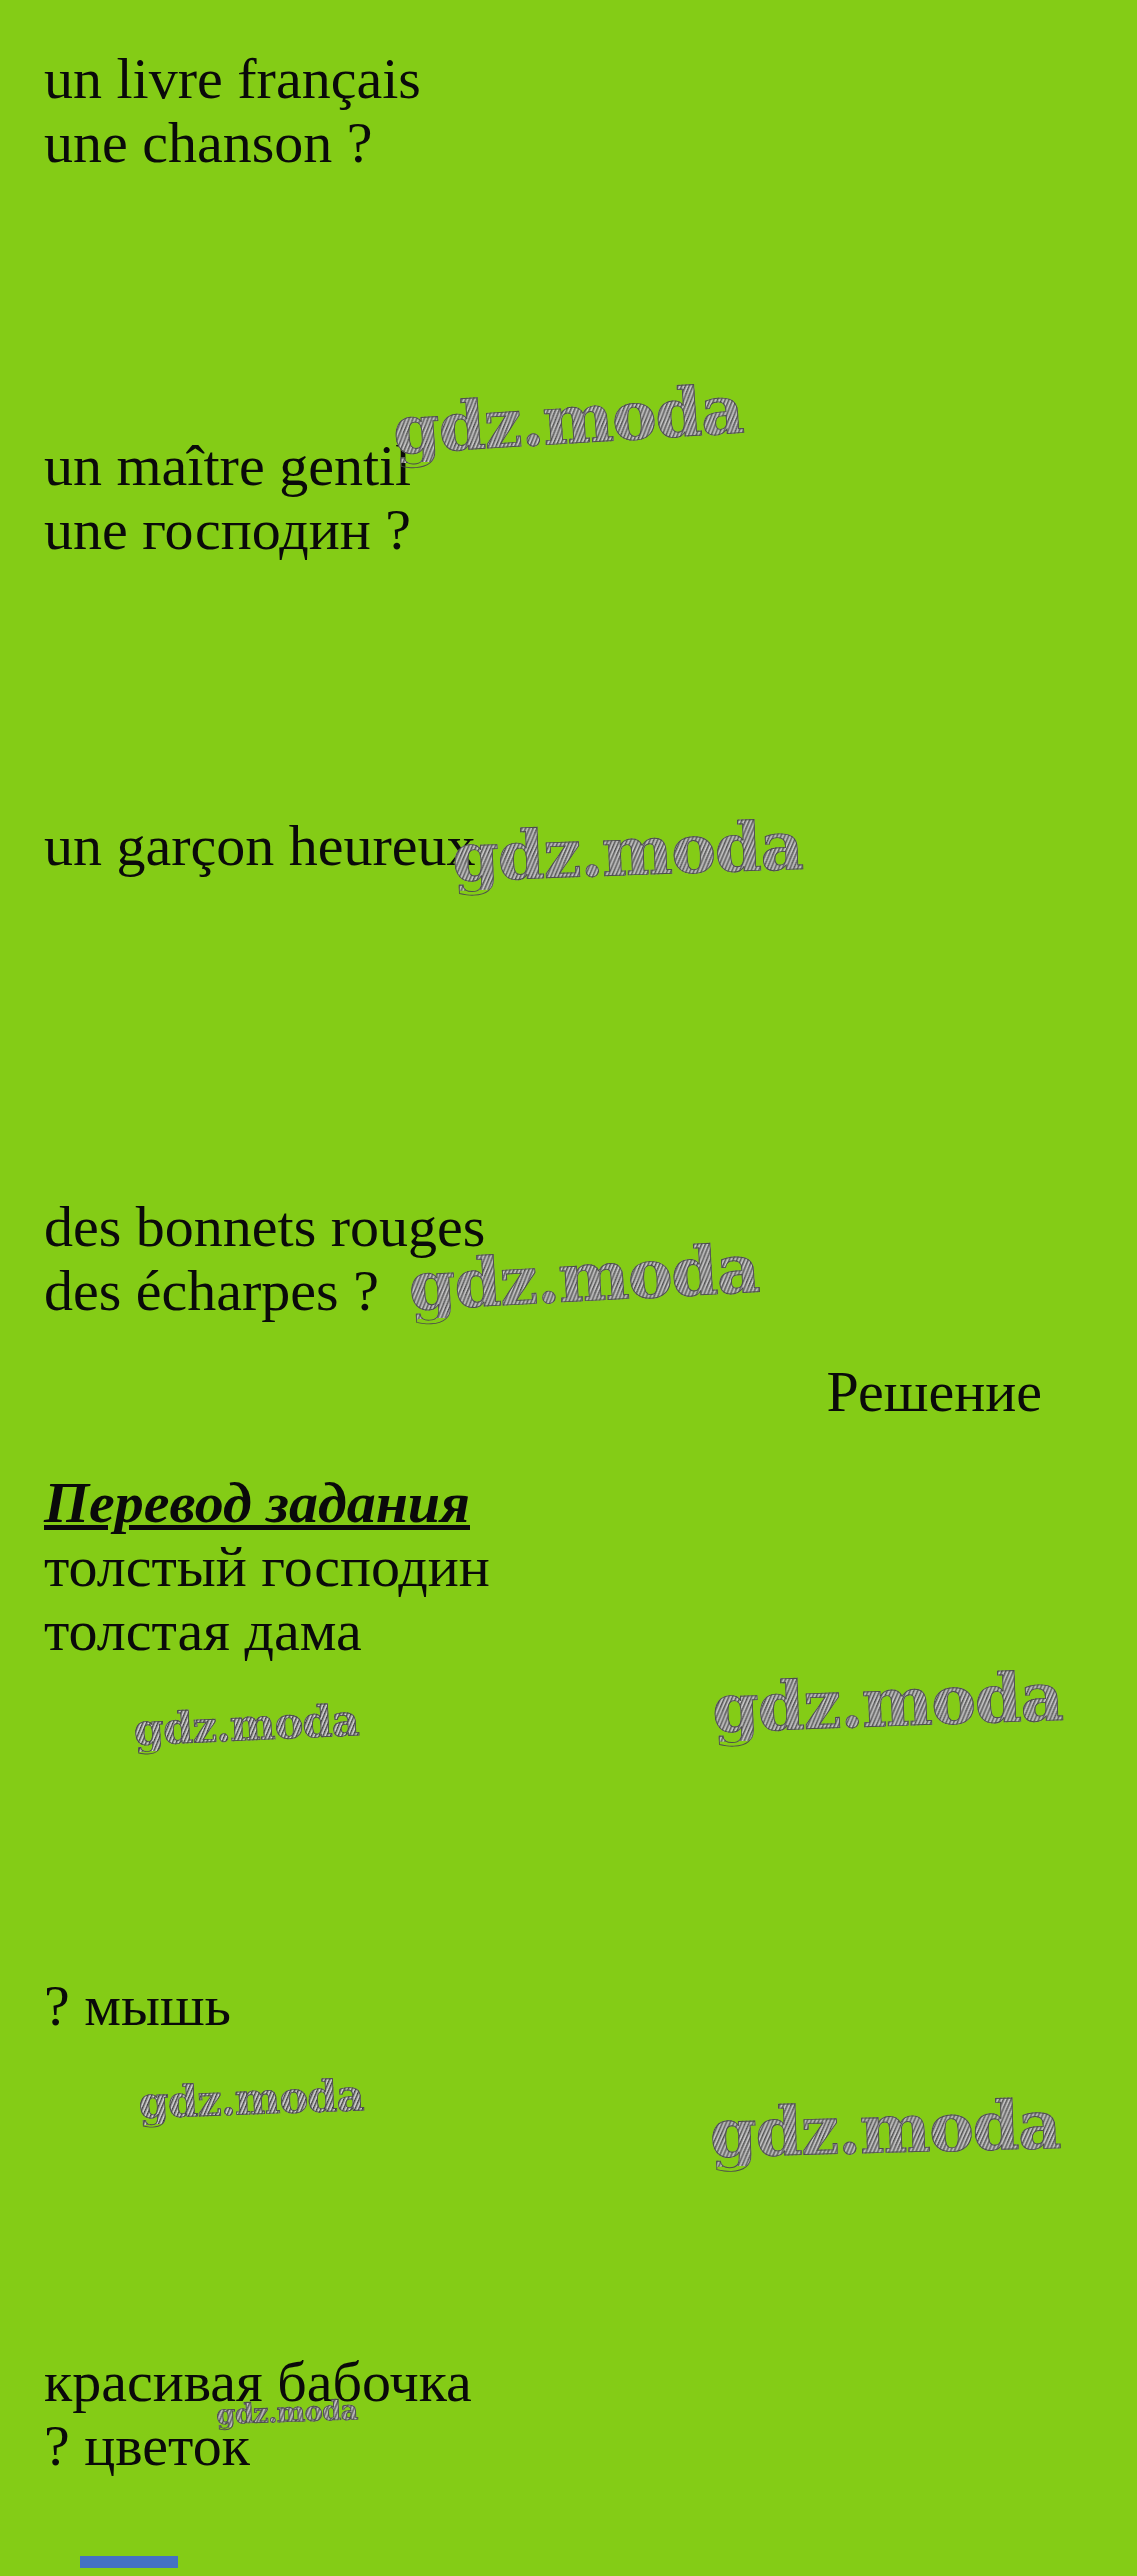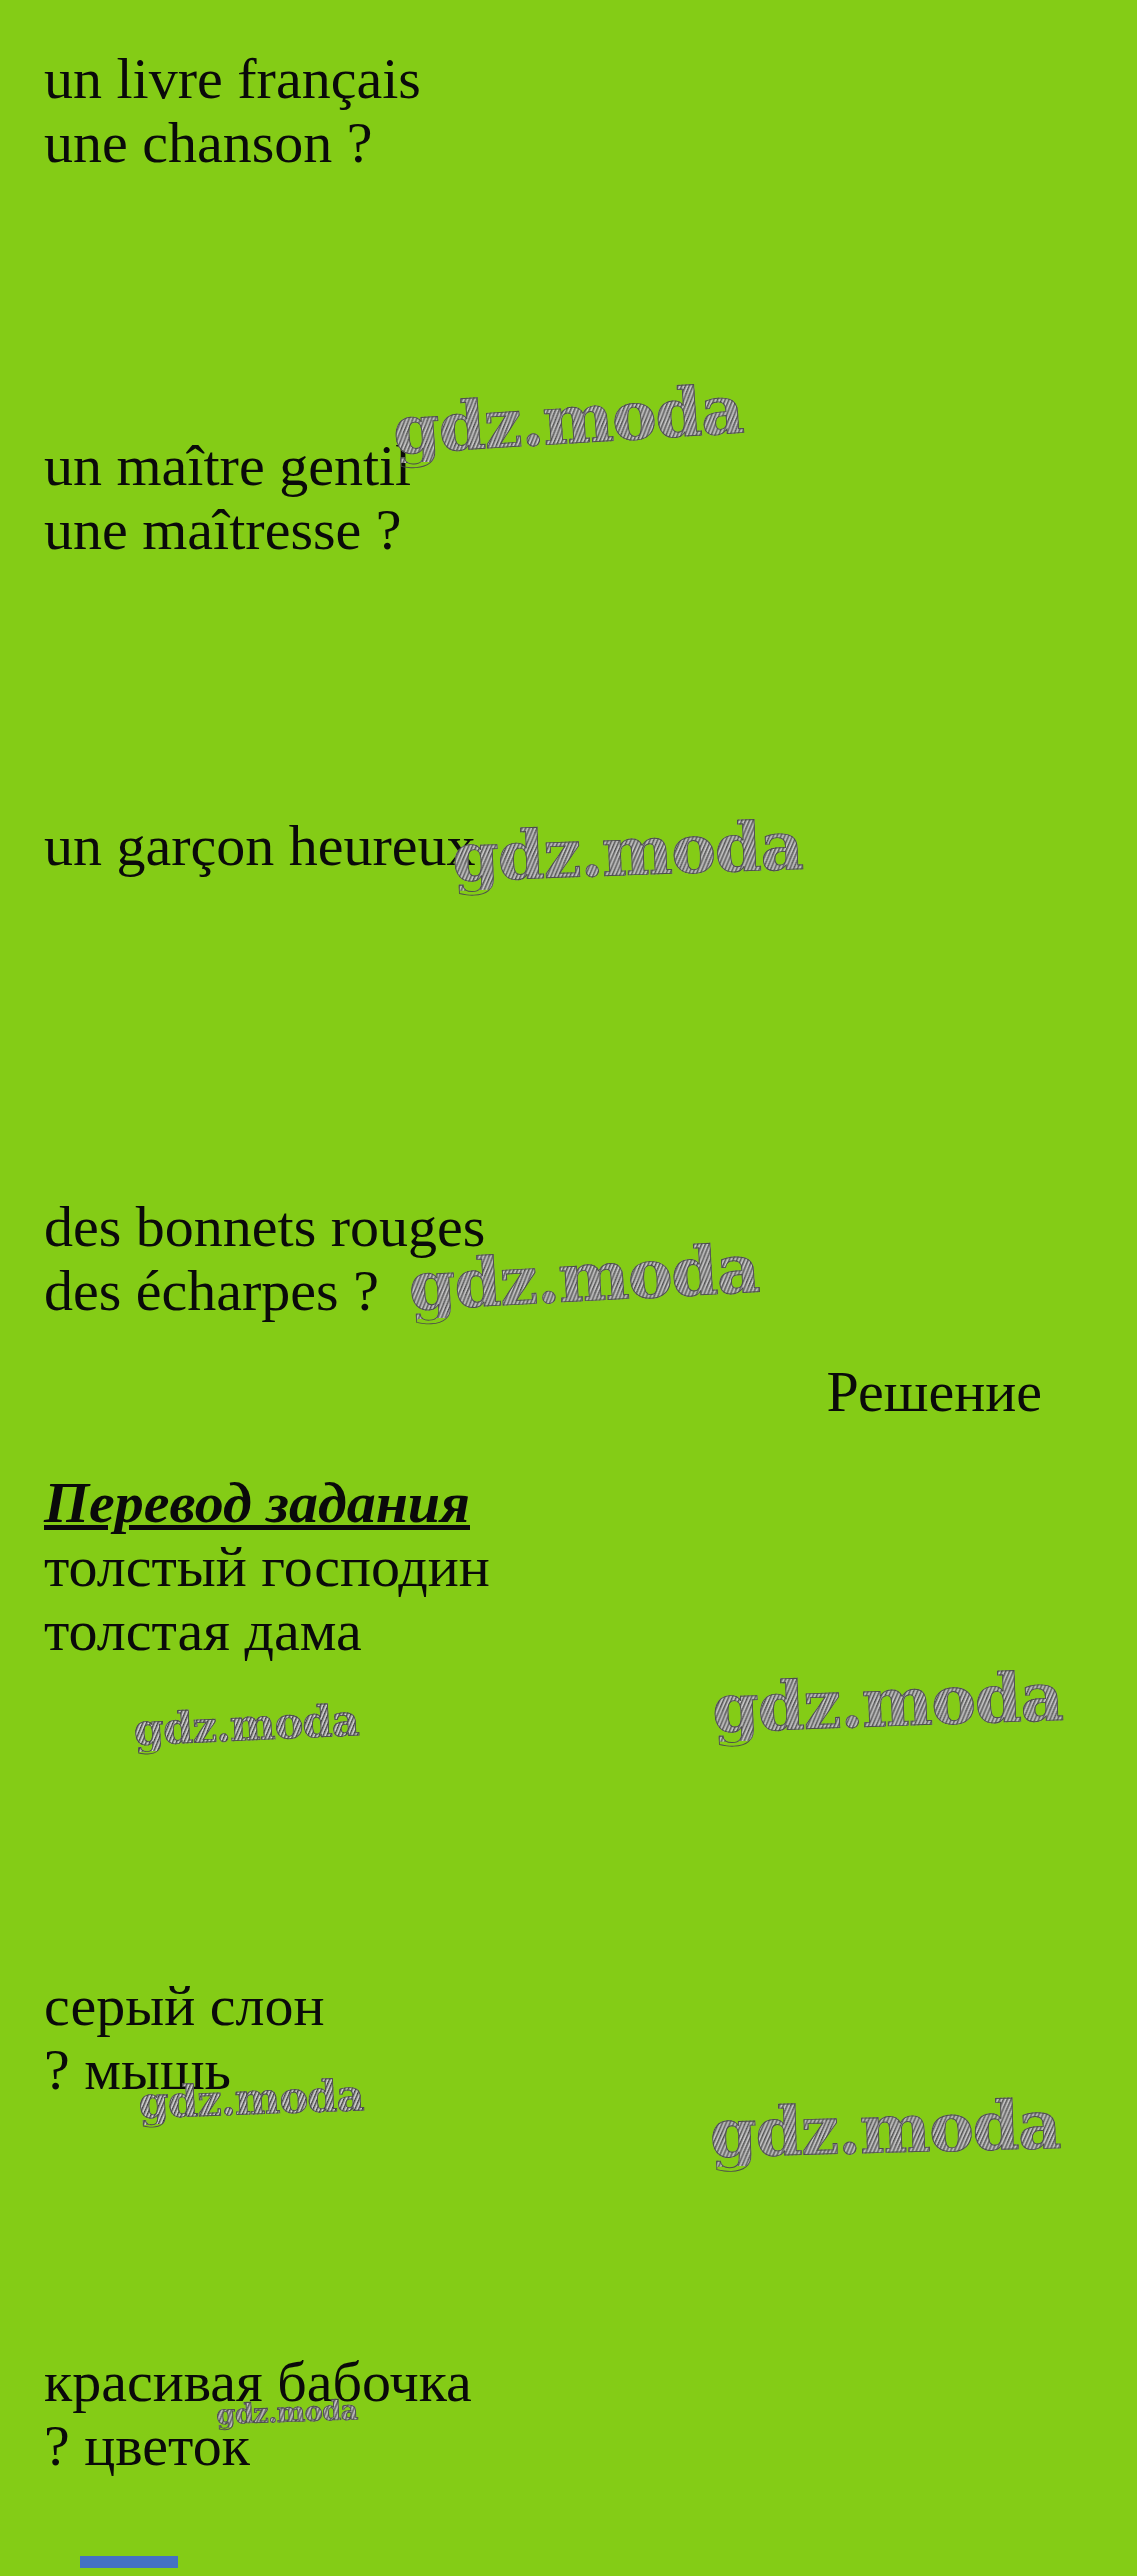--- a/index.html
+++ b/index.html
@@ -65,42 +65,41 @@
 
 <div id="page">
 
   <div class="block" style="top:47px">
     <div class="tline">un livre français</div>
     <div class="tline">une chanson ?</div>
   </div>
 
   <div class="block" style="top:434px">
     <div class="tline">un maître gentil</div>
-    <div class="tline">une maîtresse ?</div>
+    <div class="tline">une господин ?</div>
   </div>
 
   <div class="block" style="top:814px">
     <div class="tline">un garçon heureux</div>
   </div>
 
   <div class="block" style="top:1195px">
     <div class="tline">des bonnets rouges</div>
     <div class="tline">des écharpes ?</div>
   </div>
 
   <div class="heading-right" style="top:1360px">Решение</div>
 
   <div class="block" style="top:1471px">
     <div class="tline bold-italic">Перевод задания</div>
     <div class="tline">толстый господин</div>
     <div class="tline">толстая дама</div>
   </div>
 
   <div class="block" style="top:1974px">
-    <div class="tline">серый слон</div>
     <div class="tline">? мышь</div>
   </div>
 
   <div class="block" style="top:2350px">
     <div class="tline">красивая бабочка</div>
     <div class="tline">? цветок</div>
   </div>
 
   <span class="wm wm-large" style="left:391px; top:397px;  transform:rotate(-3.5deg)">gdz.moda</span>
   <span class="wm wm-large" style="left:451px; top:824px;  transform:rotate(-2deg)">gdz.moda</span>

